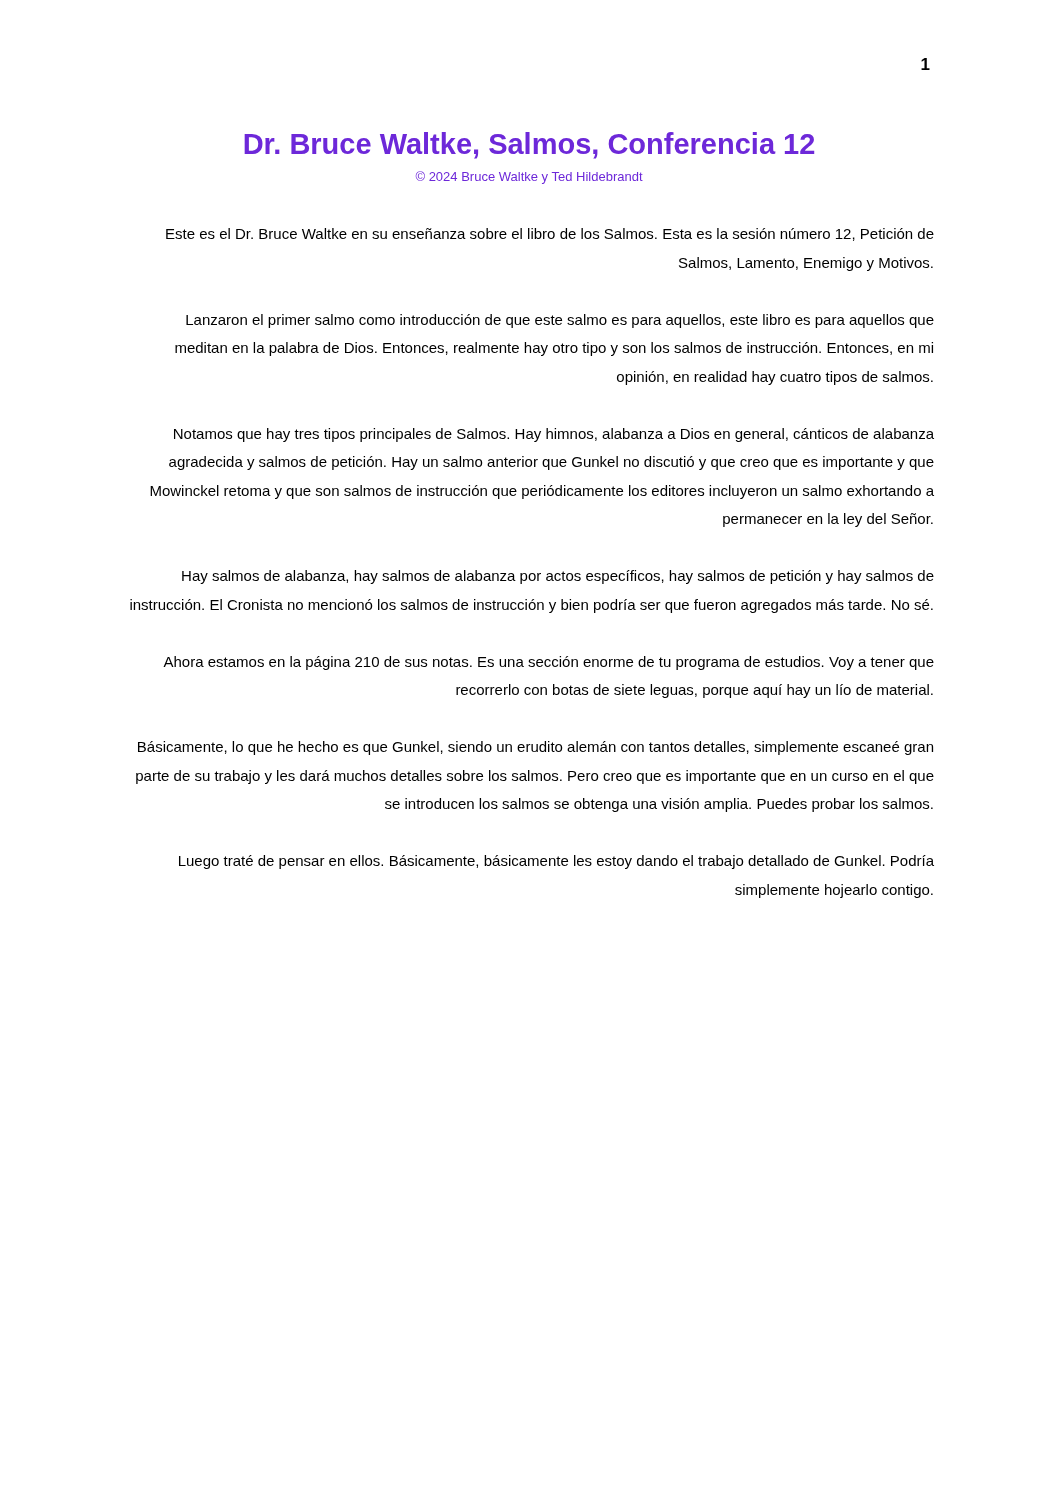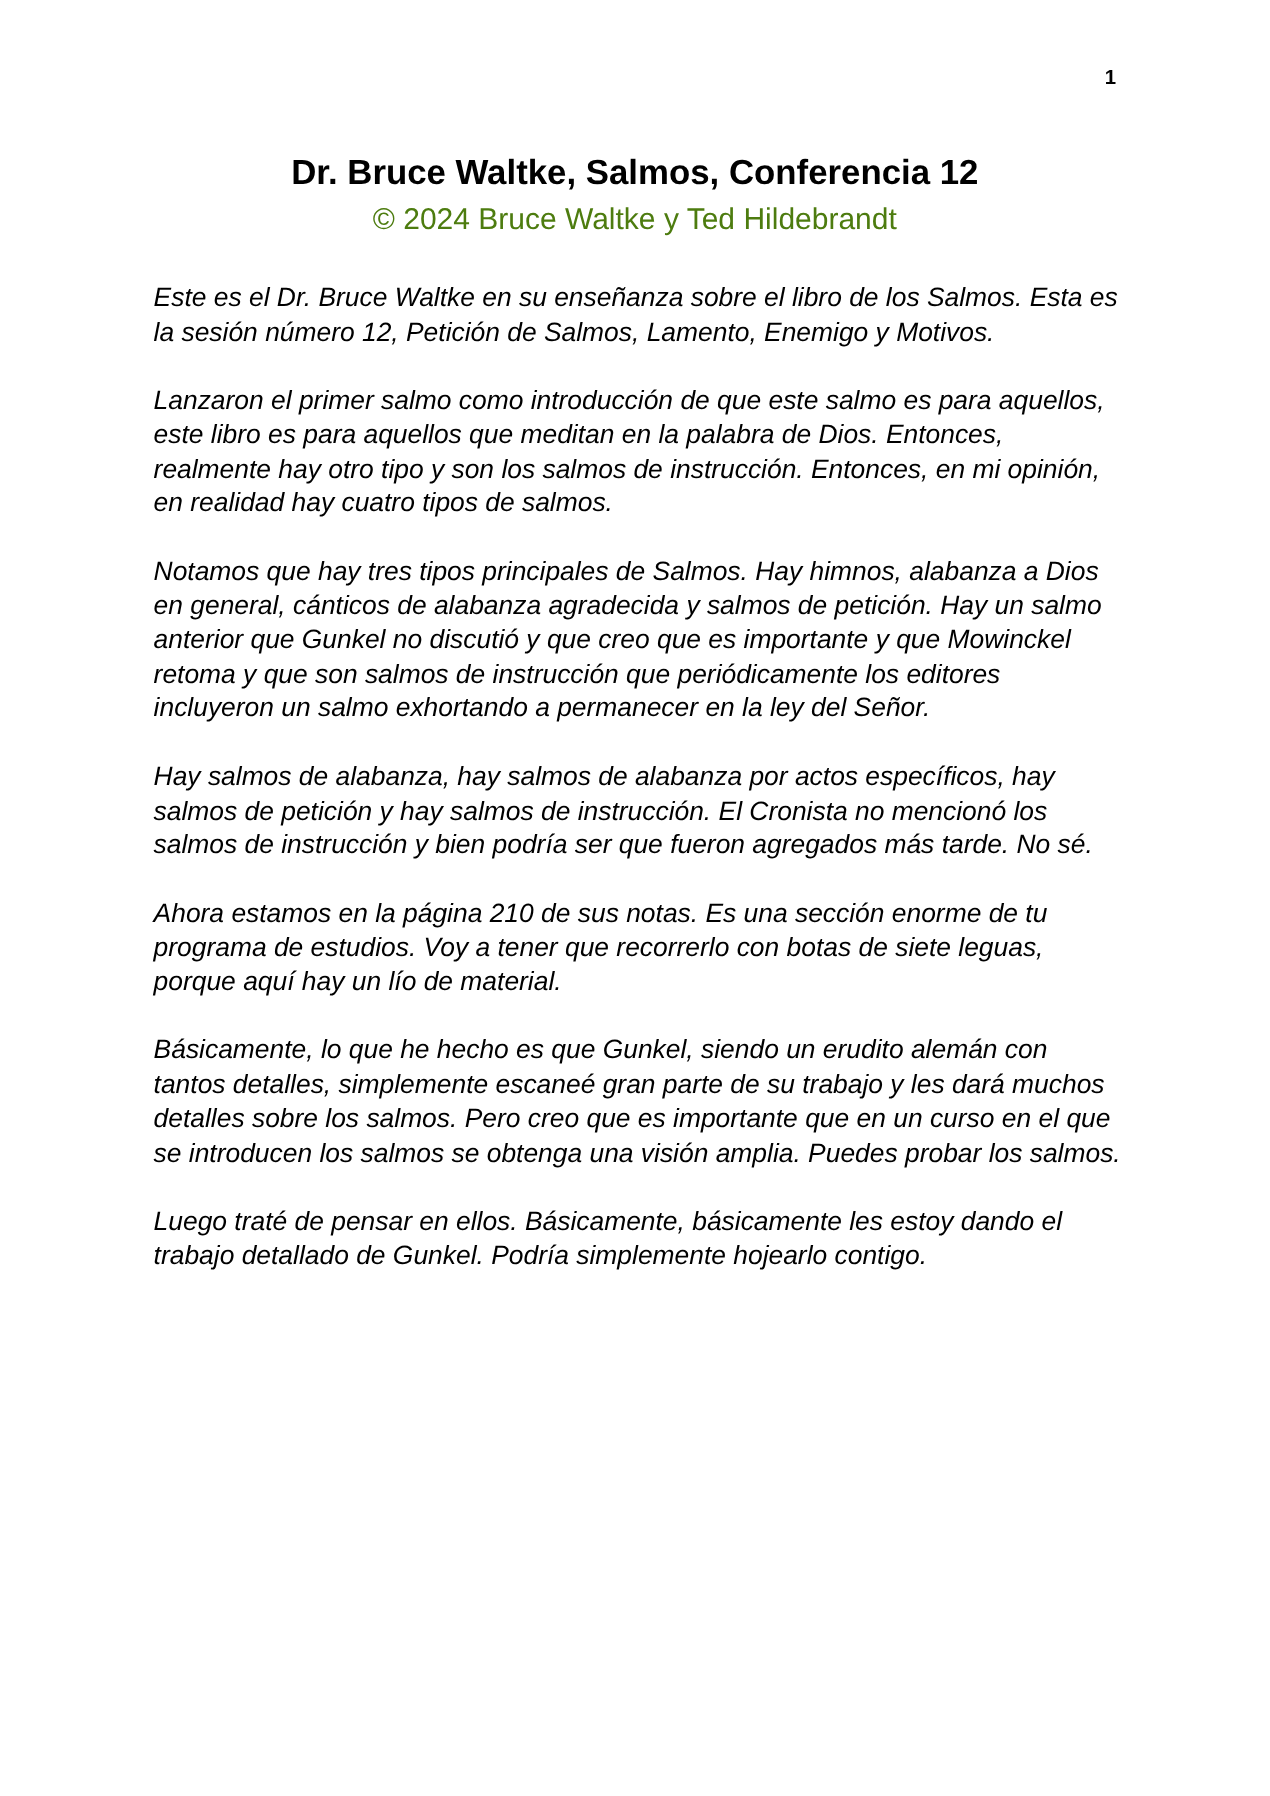--- a/index.html
+++ b/index.html
@@ -27,34 +27,33 @@
   }
   .header-block {
     padding-top: 128px;
     text-align: center;
   }
   .title {
     margin: 0;
     font-size: 29px;
     font-weight: bold;
     letter-spacing: 0px;
-    color: #000000;
+    color: #6d28d9;
   }
   .subtitle {
     margin-top: 8px;
-    font-size: 25px;
-    color: #4d7c0f;
+    font-size: 13px;
+    color: #6d28d9;
   }
   .content {
     margin: 36px auto 0 128px;
     width: 806px;
-    font-size: 22px;
+    font-size: 15px;
     line-height: 28.5px;
-    text-align: left;
-    font-style: italic;
+    text-align: right;
   }
   .content p {
     margin: 0 0 28.5px 0;
   }
 </style>
 </head>
 <body>
 
 <div class="page">
 

